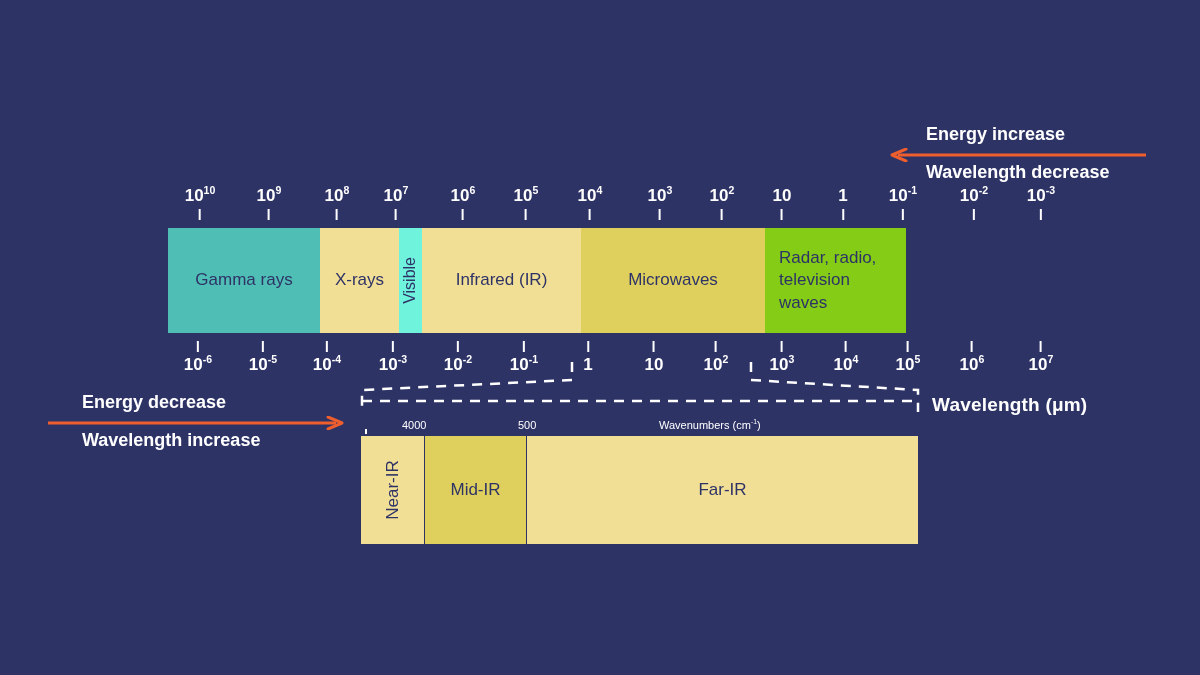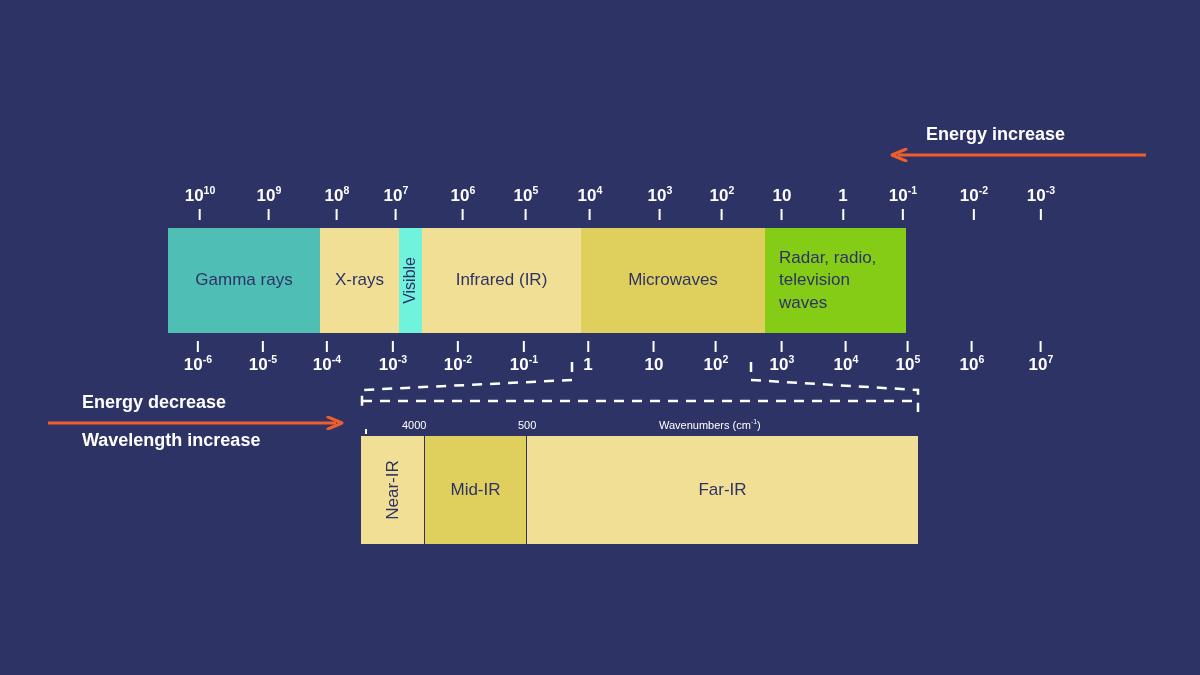--- a/index.html
+++ b/index.html
@@ -291,40 +291,42 @@
         <span class="lbl">10<span class="sup">7</span></span>
       </div>
     </div>
 
   <div class="arrow-block" style="left:888px; top:124px; width:260px; height:62px;">
     <div class="arrow-text abs" style="left:38px; top:0px;">Energy increase</div>
     <svg class="abs" style="left:0px; top:24px;" width="260" height="14" viewBox="0 0 260 14">
       <line x1="10" y1="7" x2="258" y2="7" stroke="#ef5f2e" stroke-width="3"></line>
       <polyline points="18,1 4,7 18,13" fill="none" stroke="#ef5f2e" stroke-width="3" stroke-linecap="round" stroke-linejoin="round"></polyline>
     </svg>
+    <div class="arrow-text abs" style="left:38px; top:38px;">Wavelength decrease</div>
   </div>
 
   <div class="arrow-block" style="left:46px; top:392px; width:300px; height:62px;">
     <div class="arrow-text abs" style="left:36px; top:0px;">Energy decrease</div>
     <svg class="abs" style="left:0px; top:24px;" width="300" height="14" viewBox="0 0 300 14">
       <line x1="2" y1="7" x2="290" y2="7" stroke="#ef5f2e" stroke-width="3"></line>
       <polyline points="282,1 296,7 282,13" fill="none" stroke="#ef5f2e" stroke-width="3" stroke-linecap="round" stroke-linejoin="round"></polyline>
     </svg>
     <div class="arrow-text abs" style="left:36px; top:38px;">Wavelength increase</div>
   </div>
 
   <svg class="abs" style="left:0px; top:360px;" width="1200" height="60" viewBox="0 0 1200 60">
 
     <path d="M 572 2 L 572 20 L 362 30 L 362 52" fill="none" stroke="#ffffff" stroke-width="2.5" stroke-dasharray="10 8"></path>
 
     <path d="M 751 2 L 751 20 L 918 30 L 918 52" fill="none" stroke="#ffffff" stroke-width="2.5" stroke-dasharray="10 8"></path>
 
     <line x1="362" y1="41" x2="918" y2="41" stroke="#ffffff" stroke-width="2.5" stroke-dasharray="10 8"></line>
   </svg>
 
+  <div class="axis-title abs" style="left:932px; top:394px;">Wavelength (μm)</div>
 
   <div id="ir-scale-labels">
       <div class="ir-scale-lbl abs tiny-tick" style="left: 363px; top: 419px; margin-top: 16px;">14000</div>
       <div class="ir-scale-lbl abs" style="left: 402px; top: 419px;">4000</div>
       <div class="ir-scale-lbl abs" style="left: 518px; top: 419px;">500</div>
     </div>
 
   <div class="ir-units abs" style="left:659px; top:419px;">
     <span>Wavenumbers (cm</span><span class="sup">-1</span><span>)</span>
   </div>

